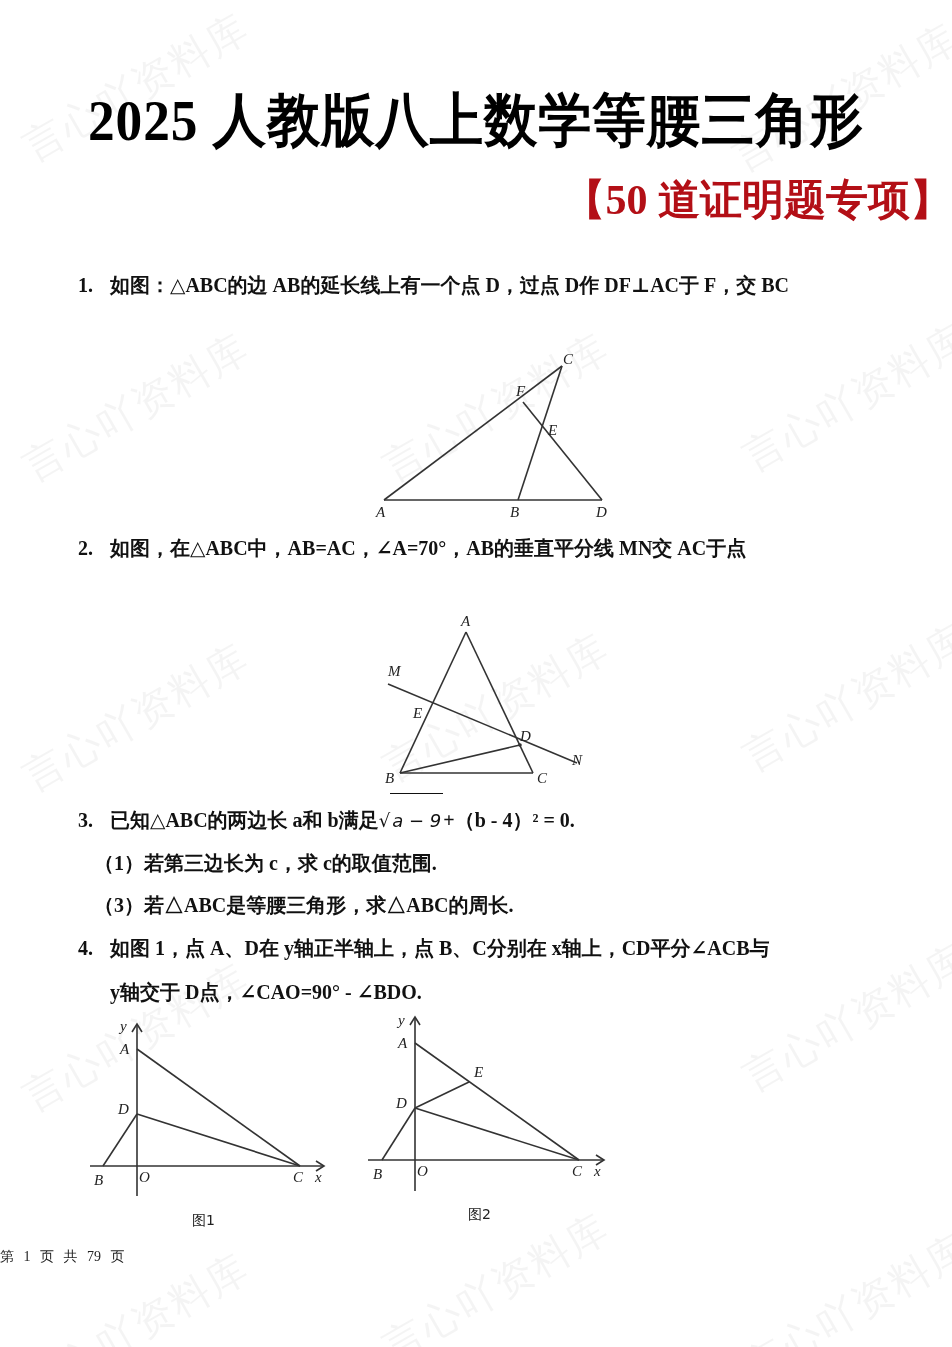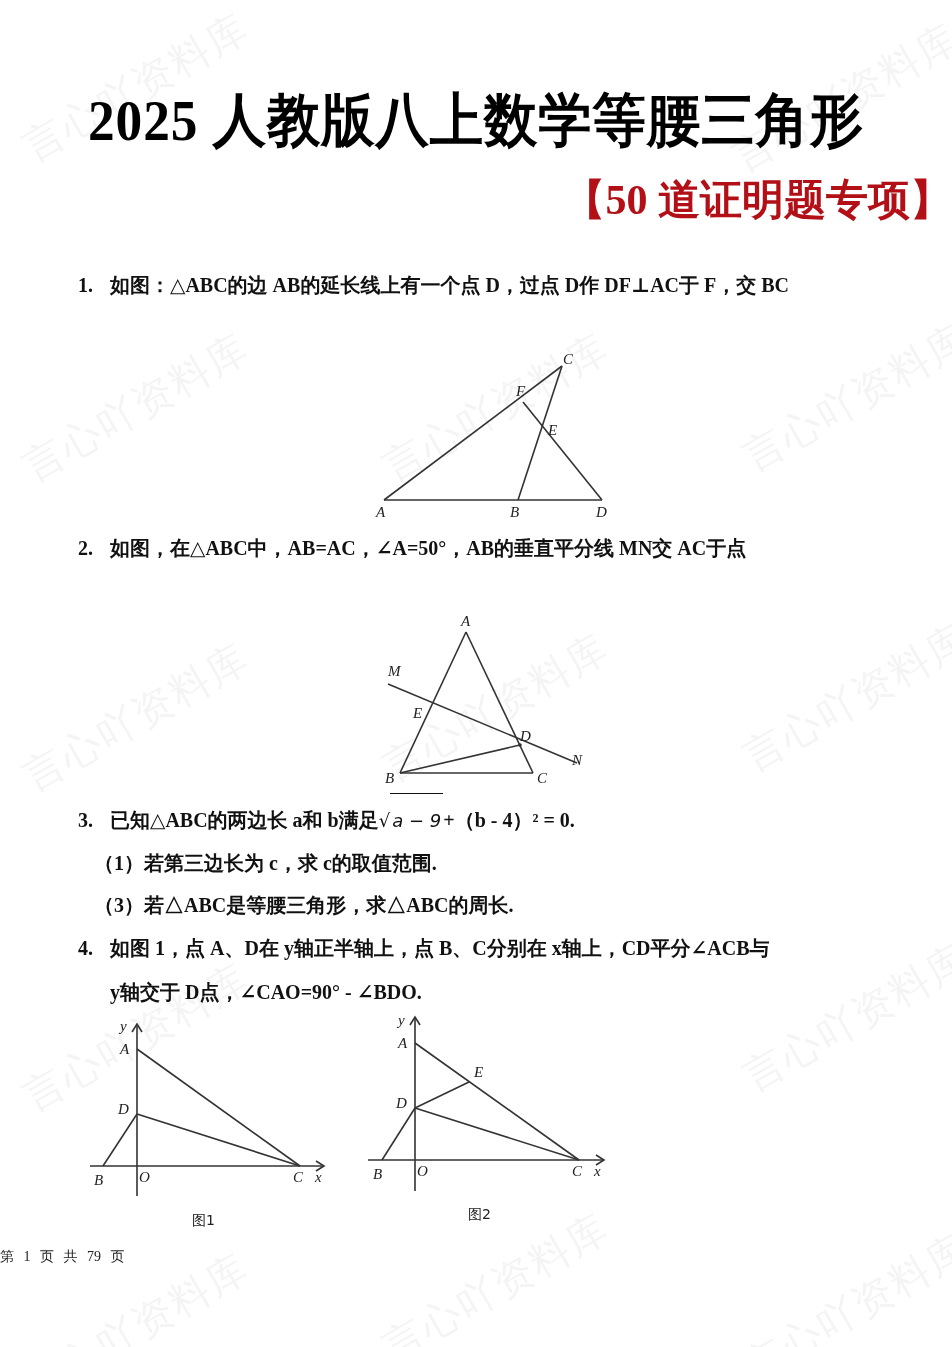--- a/index.html
+++ b/index.html
@@ -63,21 +63,21 @@
     <text class="lbl" x="6" y="167">A</text>
     <text class="lbl" x="140" y="167">B</text>
     <text class="lbl" x="226" y="167">D</text>
     <text class="lbl" x="193" y="14">C</text>
     <text class="lbl" x="146" y="46">F</text>
     <text class="lbl" x="178" y="85">E</text>
   </svg>
 </div>
 
 <div class="q" style="top:526px;">
-  <span class="num">2.</span><span>如图，在△ABC中，AB=AC，∠A=50°，AB的垂直平分线 MN交 AC于点</span>
+  <span class="num">2.</span><span>如图，在△ABC中，AB=AC，∠A=70°，AB的垂直平分线 MN交 AC于点</span>
 </div>
 <div class="figure" style="left:375px; top:608px;">
   <svg width="225" height="185" viewBox="0 0 225 185">
     <g stroke="#333" stroke-width="1.6" fill="none">
       <line x1="91" y1="24" x2="25" y2="165"></line>
       <line x1="91" y1="24" x2="158" y2="165"></line>
       <line x1="25" y1="165" x2="158" y2="165"></line>
       <line x1="13" y1="76" x2="202" y2="155"></line>
       <line x1="25" y1="165" x2="145" y2="137"></line>
     </g>

